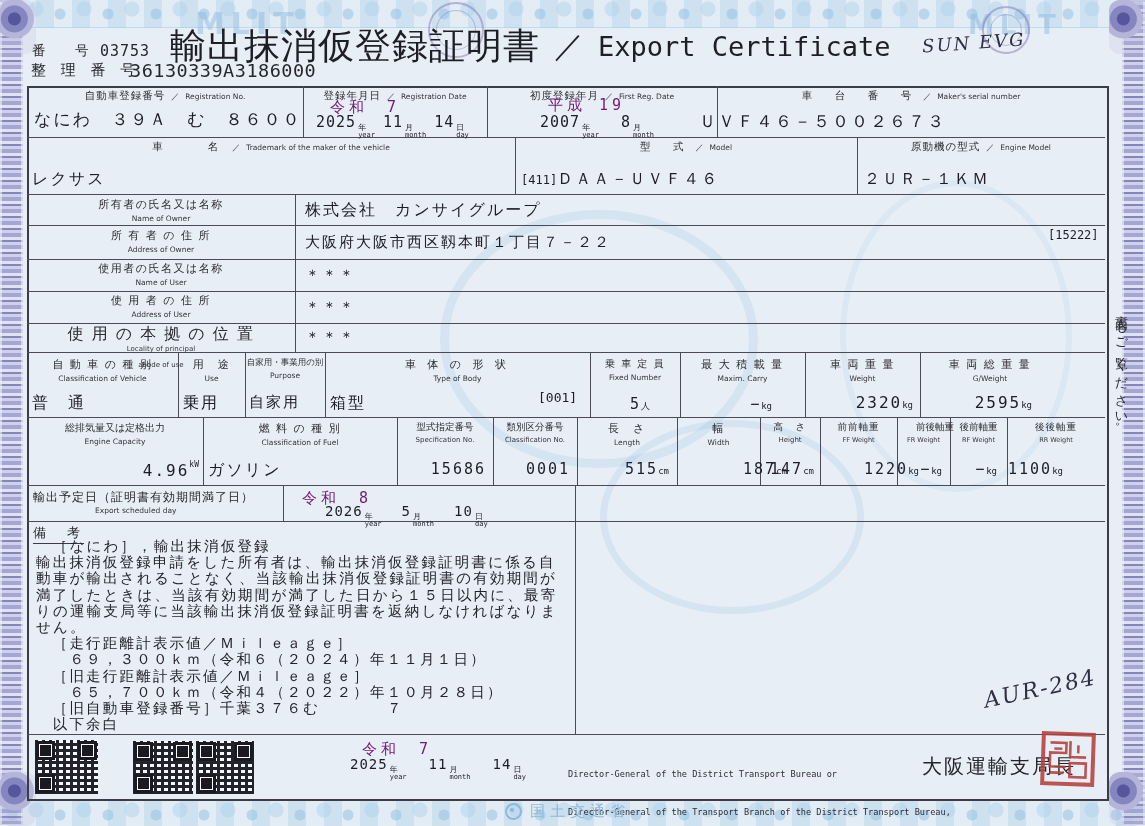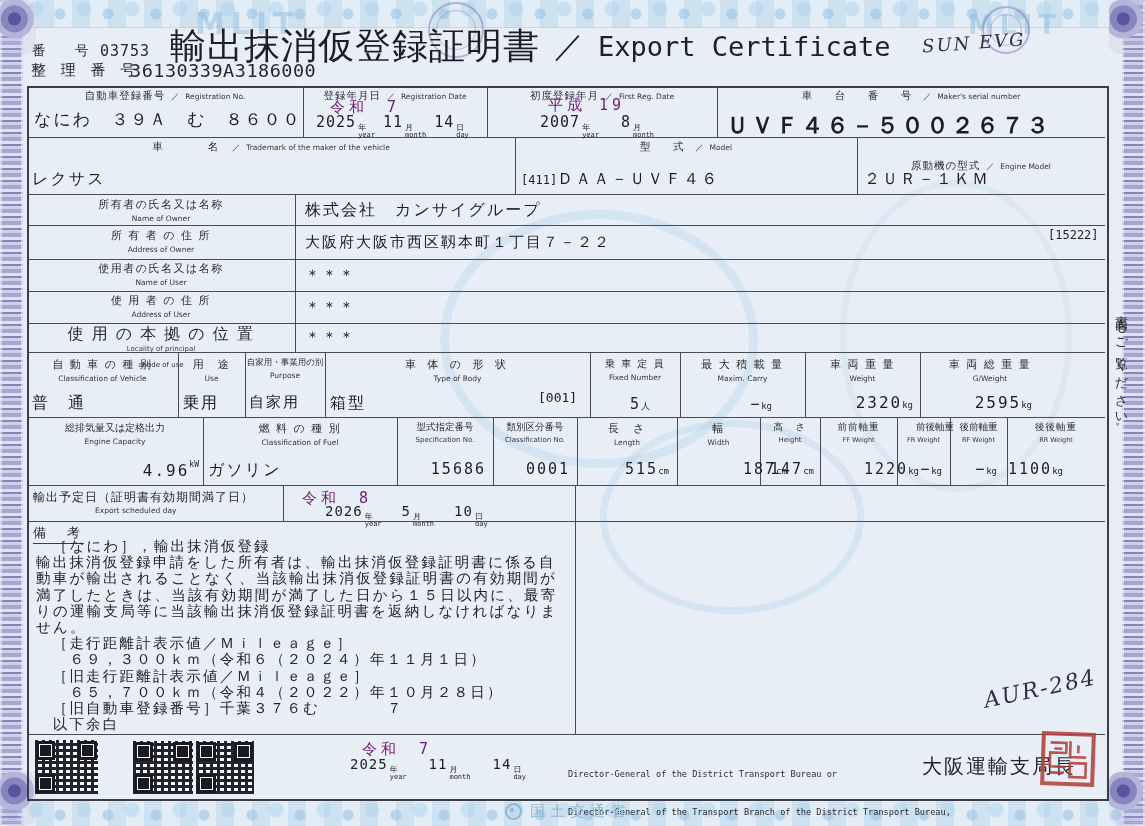--- a/index.html
+++ b/index.html
@@ -186,33 +186,33 @@
   <div class="era" style="left:548px;top:96px;">平成 19</div>
   <div class="ymd" style="left:540px;top:113px;">
     <span class="n">2007</span><span class="us">
         <span class="uj">年</span>
         <span class="ue">year</span>
       </span><span class="n" style="margin-left:14px;">8</span><span class="us">
         <span class="uj">月</span>
         <span class="ue">month</span>
       </span>
   </div>
-  <div class="val" style="left:726px;top:110px;font-size:23px;font-weight:bold;">ＵＶＦ４６－５００２６７３</div>
+  <div class="val" style="left:699px;top:110px;font-size:17px;">ＵＶＦ４６－５００２６７３</div>
 
   <div class="hlab" style="left:27px;top:140px;width:488px;">
     <span class="lj" style="letter-spacing:8px;">車　　名</span>
       <span class="sl">／</span>
       <span class="le">Trademark of the maker of the vehicle</span>
   </div>
   <div class="hlab" style="left:515px;top:140px;width:342px;">
     <span class="lj" style="letter-spacing:6px;">型　式</span>
       <span class="sl">／</span>
       <span class="le">Model</span>
   </div>
-  <div class="hlab" style="left:857px;top:140px;width:248px;margin-top:19px;">
+  <div class="hlab" style="left:857px;top:140px;width:248px;">
     <span class="lj">原動機の型式</span>
       <span class="sl">／</span>
       <span class="le">Engine Model</span>
   </div>
   <div class="val" style="left:32px;top:169px;">レクサス</div>
   <div class="val" style="left:521px;top:169px;"><span style="font-size:12px;letter-spacing:0;">[411]</span><span>ＤＡＡ－ＵＶＦ４６</span></div>
   <div class="val" style="left:864px;top:169px;">２ＵＲ－１ＫＭ</div>
 
   <div class="vlab" style="left:27px;top:197px;width:268px;">
     <span class="lj">所有者の氏名又は名称</span>

